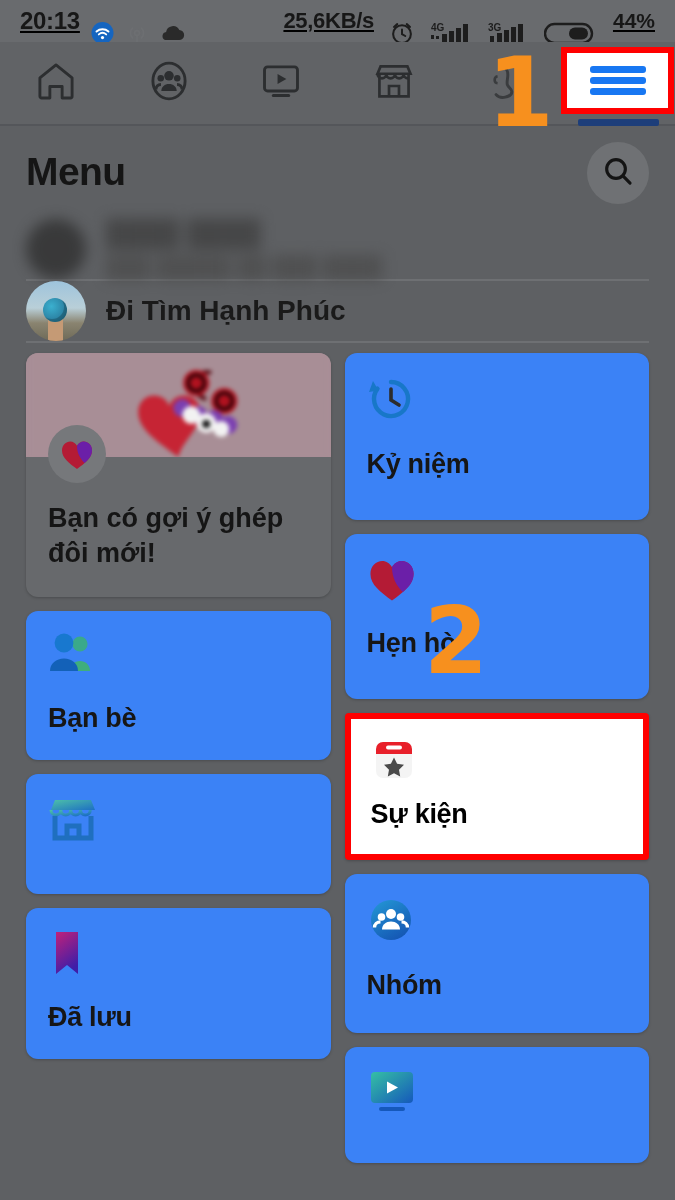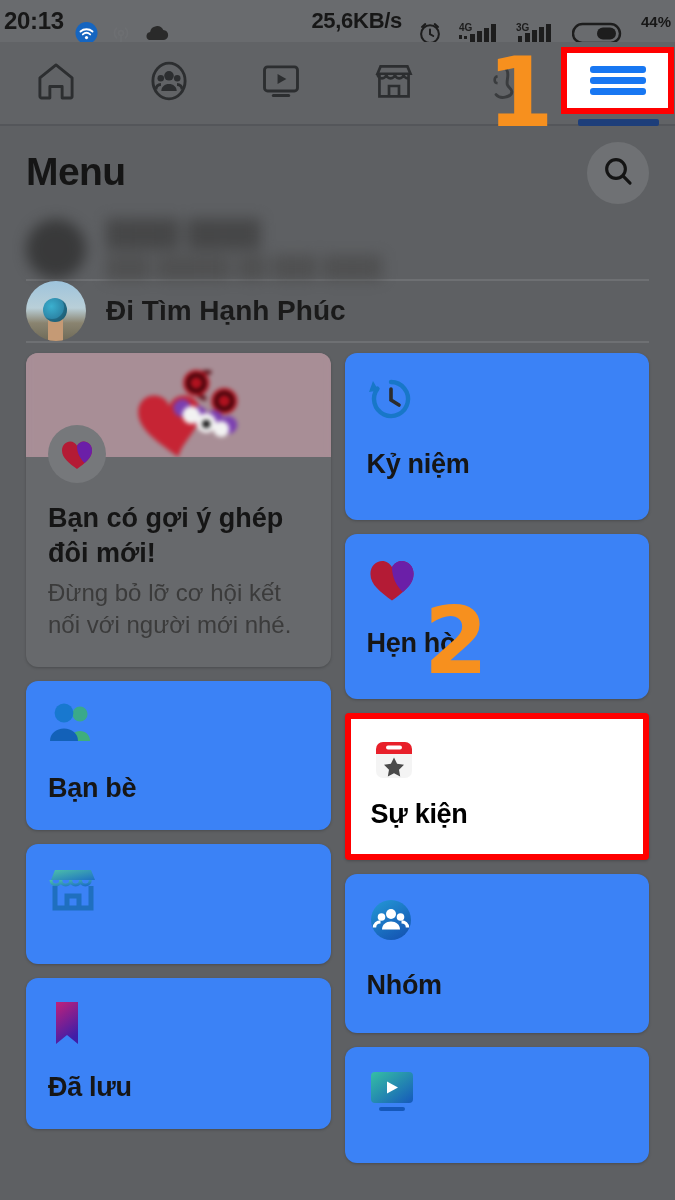--- a/index.html
+++ b/index.html
@@ -8,29 +8,30 @@
     font-family:"Liberation Sans", sans-serif;
     background:#5e6063;
     overflow:hidden;
     position:relative;
   }
 
   
   .statusbar {
     height:42px; width:100%;
     display:flex; align-items:center;
-    padding:0 4px;
+    padding:0 20px;
     background:#696b6e;
     position:relative;
+    text-decoration:underline;
   }
   .sb-left { display:flex; align-items:center; gap:9px; }
   .sb-right { display:flex; align-items:center; gap:15px; margin-left:auto; }
   .sb-time { font-size:24px; font-weight:bold; color:#171717; letter-spacing:-0.3px; }
   .sb-speed { font-size:22px; font-weight:bold; color:#171717; letter-spacing:-0.3px; }
-  .sb-batt { font-size:15px; font-weight:bold; color:#171717; margin-left:2px; }
+  .sb-batt { font-size:21px; font-weight:bold; color:#171717; margin-left:2px; }
   .ic { display:inline-block;margin-top:28px; }
 
   
   .topnav {
     height:84px; width:100%;
     background:#616366;
     display:flex; align-items:center;
     position:relative;
     border-bottom:2px solid #54565a;
   }
@@ -351,21 +352,20 @@
         </svg>
       </div>
       <div class="heart-badge">
         <svg width="34" height="32" viewBox="0 0 34 32">
           <path d="M17 31C9 25 2 20 2 12.5 2 7 6 3.5 10.2 3.5c2.9 0 5.3 1.7 6.8 4.3 1.5-2.6 3.9-4.3 6.8-4.3C28 3.5 32 7 32 12.5 32 20 25 25 17 31z" fill="#b41b35"></path>
           <path d="M17 7.8c1.5-2.6 3.9-4.3 6.8-4.3C28 3.5 32 7 32 12.5c0 5-3.1 8.9-7.6 12.6-4.5-4.9-7.4-10-7.4-17.3z" fill="#6b1fa8"></path>
         </svg>
       </div>
       <div class="suggest-body">
         <div class="suggest-title">Bạn có gợi ý ghép đôi mới!</div>
-        <div class="suggest-sub">Đừng bỏ lỡ cơ hội kết nối với người mới nhé.</div>
       </div>
     </div>
 
     <div class="card">
       <span class="card-icon">
         <svg width="50" height="44" viewBox="0 0 50 44">
           <circle cx="32" cy="11" r="7.6" fill="#3aa98a"></circle>
           <path d="M22 38c0-6 4.5-10 10-10s10 4 10 10z" fill="#3fae7c"></path>
           <circle cx="16" cy="10" r="9.4" fill="#1878cf"></circle>
           <path d="M2 38c0-7.4 6.3-12.4 14-12.4S30 30.6 30 38z" fill="#1361b8"></path>

